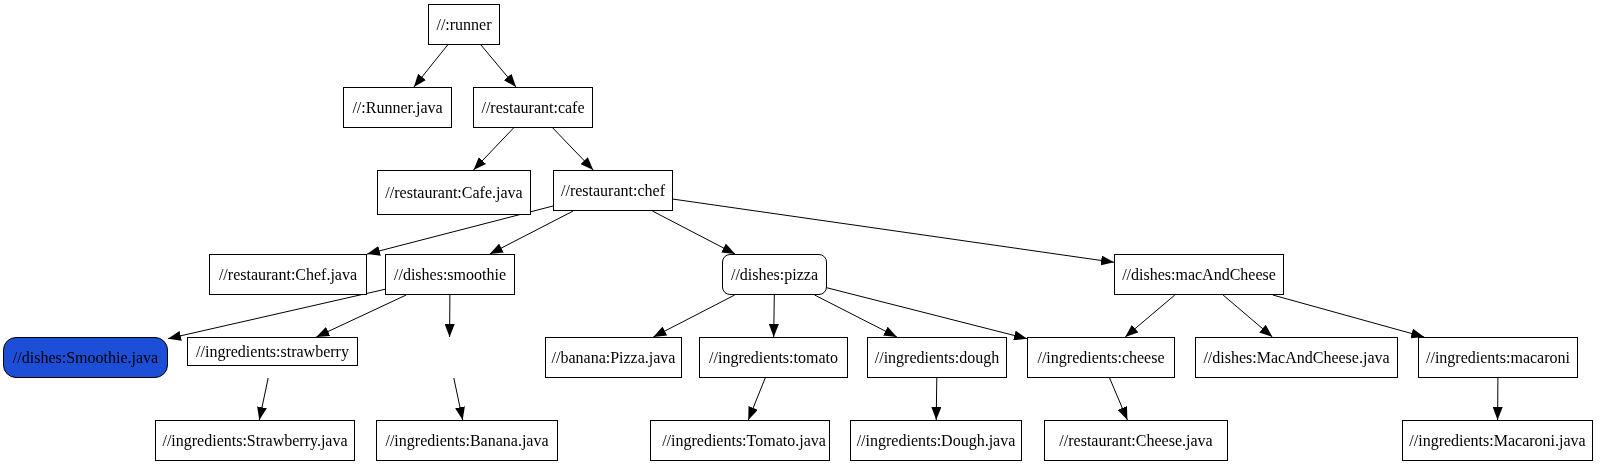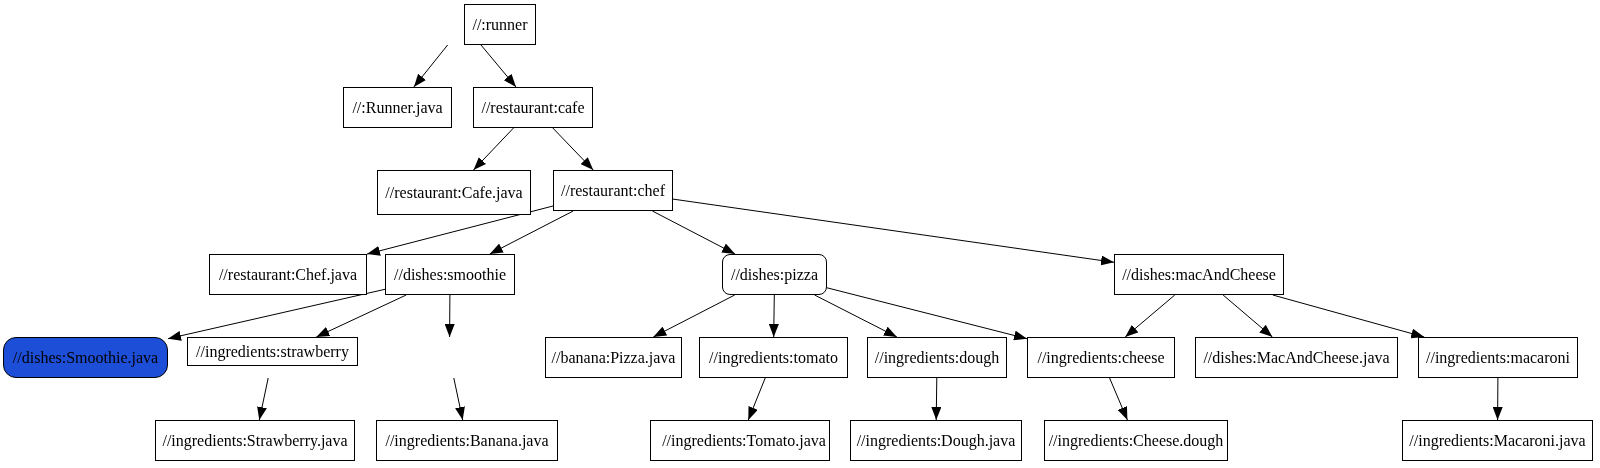--- a/index.html
+++ b/index.html
@@ -69,36 +69,36 @@
         <line x1="765.2" y1="378.0" x2="748.3" y2="420.0" stroke="#000000" stroke-width="1" marker-end="url(#arrow)"></line>
         <line x1="936.8" y1="378.0" x2="936.2" y2="420.0" stroke="#000000" stroke-width="1" marker-end="url(#arrow)"></line>
         <line x1="1109.6" y1="378.0" x2="1127.4" y2="420.0" stroke="#000000" stroke-width="1" marker-end="url(#arrow)"></line>
         <line x1="1174.8" y1="295.0" x2="1125.2" y2="337.0" stroke="#000000" stroke-width="1" marker-end="url(#arrow)"></line>
         <line x1="1223.1" y1="295.0" x2="1272.4" y2="337.0" stroke="#000000" stroke-width="1" marker-end="url(#arrow)"></line>
         <line x1="1272.8" y1="295.0" x2="1424.2" y2="337.0" stroke="#000000" stroke-width="1" marker-end="url(#arrow)"></line>
         <line x1="1497.9" y1="378.0" x2="1497.6" y2="420.0" stroke="#000000" stroke-width="1" marker-end="url(#arrow)"></line>
       </g>
   </svg>
 
-<div class="node" style="left: 428px; top: 4px; width: 72px; height: 41px; border-color: rgb(0, 0, 0); background: rgb(255, 255, 255); color: rgb(0, 0, 0); margin-left: 36px;">//:runner</div>
+<div class="node" style="left: 428px; top: 4px; width: 72px; height: 41px; border-color: rgb(0, 0, 0); background: rgb(255, 255, 255); color: rgb(0, 0, 0);">//:runner</div>
     <div class="node" style="left: 343px; top: 87px; width: 109px; height: 41px; border-color: rgb(0, 0, 0); background: rgb(255, 255, 255); color: rgb(0, 0, 0);">//:Runner.java</div>
     <div class="node" style="left: 473px; top: 87px; width: 120px; height: 41px; border-color: rgb(0, 0, 0); background: rgb(255, 255, 255); color: rgb(0, 0, 0);">//restaurant:cafe</div>
     <div class="node" style="left: 377px; top: 170px; width: 154px; height: 45px; border-color: rgb(0, 0, 0); background: rgb(255, 255, 255); color: rgb(0, 0, 0); text-align: right;">//restaurant:Cafe.java</div>
     <div class="node" style="left: 553px; top: 170px; width: 120px; height: 41px; border-color: rgb(0, 0, 0); background: rgb(255, 255, 255); color: rgb(0, 0, 0);">//restaurant:chef</div>
     <div class="node" style="left: 209px; top: 254px; width: 158px; height: 41px; border-color: rgb(0, 0, 0); background: rgb(255, 255, 255); color: rgb(0, 0, 0);">//restaurant:Chef.java</div>
     <div class="node" style="left: 385px; top: 254px; width: 130px; height: 41px; border-color: rgb(0, 0, 0); background: rgb(255, 255, 255); color: rgb(0, 0, 0);">//dishes:smoothie</div>
     <div class="node" style="left: 722px; top: 254px; width: 105px; height: 41px; border-color: rgb(0, 0, 0); background: rgb(255, 255, 255); color: rgb(0, 0, 0); border-radius: 8px;">//dishes:pizza</div>
     <div class="node" style="left: 1114px; top: 254px; width: 170px; height: 41px; border-color: rgb(0, 0, 0); background: rgb(255, 255, 255); color: rgb(0, 0, 0);">//dishes:macAndCheese</div>
     <div class="node" style="left: 3px; top: 337px; width: 165px; height: 41px; border-color: rgb(0, 0, 0); background: #1d4ed8; color: rgb(0, 0, 0); border-radius: 13px;">//dishes:Smoothie.java</div>
     <div class="node" style="left: 187px; top: 337px; width: 171px; height: 29px; border-color: rgb(0, 0, 0); background: rgb(255, 255, 255); color: rgb(0, 0, 0);">//ingredients:strawberry</div>
     <div class="node" style="left: 545px; top: 337px; width: 137px; height: 41px; border-color: rgb(0, 0, 0); background: rgb(255, 255, 255); color: rgb(0, 0, 0);">//banana:Pizza.java</div>
     <div class="node" style="left: 699px; top: 337px; width: 149px; height: 41px; border-color: rgb(0, 0, 0); background: rgb(255, 255, 255); color: rgb(0, 0, 0);">//ingredients:tomato</div>
     <div class="node" style="left: 867px; top: 337px; width: 140px; height: 41px; border-color: rgb(0, 0, 0); background: rgb(255, 255, 255); color: rgb(0, 0, 0);">//ingredients:dough</div>
     <div class="node" style="left: 1027px; top: 337px; width: 148px; height: 41px; border-color: rgb(0, 0, 0); background: rgb(255, 255, 255); color: rgb(0, 0, 0);">//ingredients:cheese</div>
     <div class="node" style="left: 1195px; top: 337px; width: 203px; height: 41px; border-color: rgb(0, 0, 0); background: rgb(255, 255, 255); color: rgb(0, 0, 0);">//dishes:MacAndCheese.java</div>
     <div class="node" style="left: 1418px; top: 337px; width: 160px; height: 41px; border-color: rgb(0, 0, 0); background: rgb(255, 255, 255); color: rgb(0, 0, 0);">//ingredients:macaroni</div>
     <div class="node" style="left: 155px; top: 420px; width: 200px; height: 41px; border-color: rgb(0, 0, 0); background: rgb(255, 255, 255); color: rgb(0, 0, 0);">//ingredients:Strawberry.java</div>
     <div class="node" style="left: 376px; top: 420px; width: 182px; height: 41px; border-color: rgb(0, 0, 0); background: rgb(255, 255, 255); color: rgb(0, 0, 0);">//ingredients:Banana.java</div>
     <div class="node" style="left: 650px; top: 420px; width: 180px; height: 41px; border-color: rgb(0, 0, 0); background: rgb(255, 255, 255); color: rgb(0, 0, 0); padding-left: 8px;">//ingredients:Tomato.java</div>
     <div class="node" style="left: 850px; top: 420px; width: 172px; height: 41px; border-color: rgb(0, 0, 0); background: rgb(255, 255, 255); color: rgb(0, 0, 0);">//ingredients:Dough.java</div>
-    <div class="node" style="left: 1044px; top: 420px; width: 184px; height: 41px; border-color: rgb(0, 0, 0); background: rgb(255, 255, 255); color: rgb(0, 0, 0);">//ingredients:Cheese.dough</div>
+    <div class="node" style="left: 1044px; top: 420px; width: 184px; height: 41px; border-color: rgb(0, 0, 0); background: rgb(255, 255, 255); color: rgb(0, 0, 0);">//restaurant:Cheese.java</div>
     <div class="node" style="left: 1402px; top: 420px; width: 191px; height: 41px; border-color: rgb(0, 0, 0); background: rgb(255, 255, 255); color: rgb(0, 0, 0);">//ingredients:Macaroni.java</div>
   </div>
 
 </body></html>

